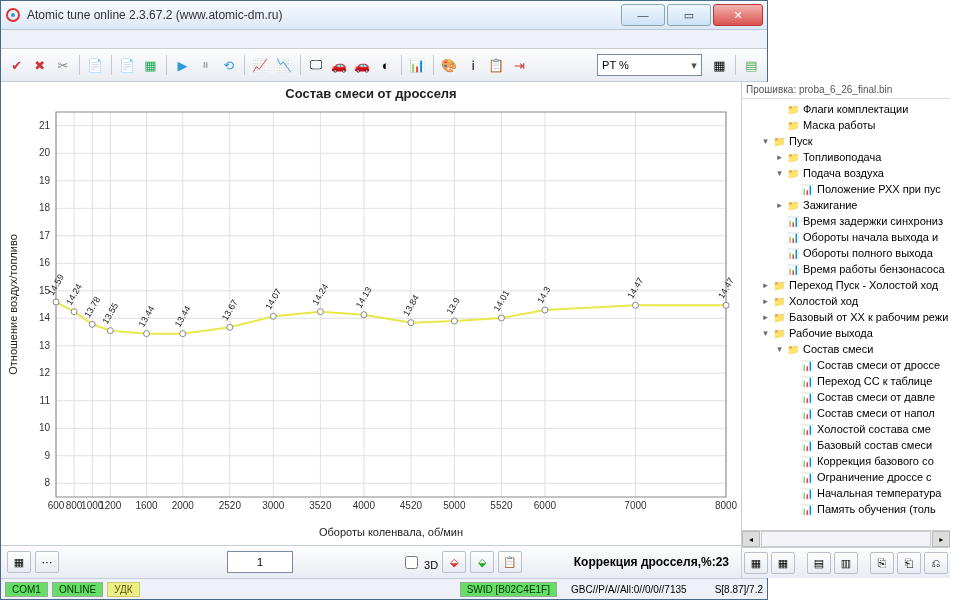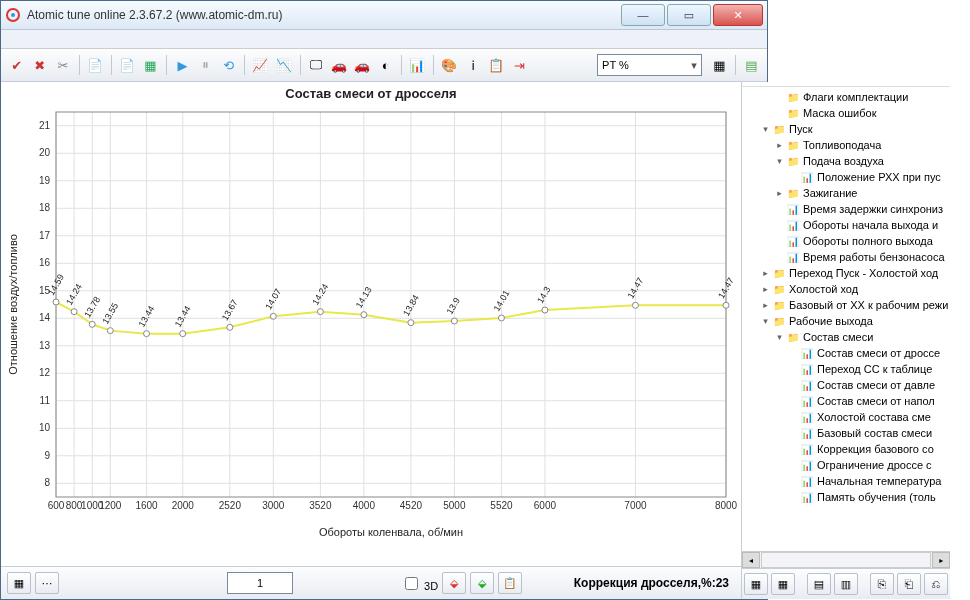--- a/index.html
+++ b/index.html
@@ -220,31 +220,32 @@
         <label><input type="checkbox" style=""> <span>3D</span></label>
         <div class="sbtn" style="color:#d33">⬙</div>
         <div class="sbtn" style="color:#2a2">⬙</div>
         <div class="sbtn">📋</div>
         <span class="poslabel">Коррекция дросселя,%:23</span>
       </div>
     </div>
 
     <div class="sidepane">
       <div class="sidehead">
+        <div>Прошивка: proba_6_26_final.bin</div>
       </div>
       <div class="tree" id="tree">
           <div class="tnode" style="padding-left: 32px;">
             <span class="tw"></span>
             <span class="ticon2 fold">📁</span>
             <span>Флаги комплектации</span>
           </div>
           <div class="tnode" style="padding-left: 32px;">
             <span class="tw"></span>
             <span class="ticon2 fold">📁</span>
-            <span>Маска ошибок</span>
+            <span>Маска работы</span>
           </div>
           <div class="tnode" style="padding-left: 18px;">
             <span class="tw">▾</span>
             <span class="ticon2 fold">📁</span>
             <span>Пуск</span>
           </div>
           <div class="tnode" style="padding-left: 32px;">
             <span class="tw">▸</span>
             <span class="ticon2 fold">📁</span>
             <span>Топливоподача</span>
@@ -375,13 +376,24 @@
         <div class="sbtn">▤</div>
         <div class="sbtn">▥</div>
         <div style="width:6px"></div>
         <div class="sbtn">⎘</div>
         <div class="sbtn">⎗</div>
         <div class="sbtn">⎌</div>
       </div>
     </div>
   </div>
 
+  <div class="statusbar">
+    <span class="statuscell on">COM1</span>
+    <span class="statuscell on">ONLINE</span>
+    <span class="statuscell y">УДК</span>
+    <span style="flex:1"></span>
+    <span class="statuscell on">SWID [B02C4E1F]</span>
+    <span style="width:6px"></span>
+    <span>GBC//P/A//All:0//0/0//7135</span>
+    <span style="width:20px"></span>
+    <span>S[8.87]/7.2</span>
+  </div>
 </div>
 
 </body></html>

